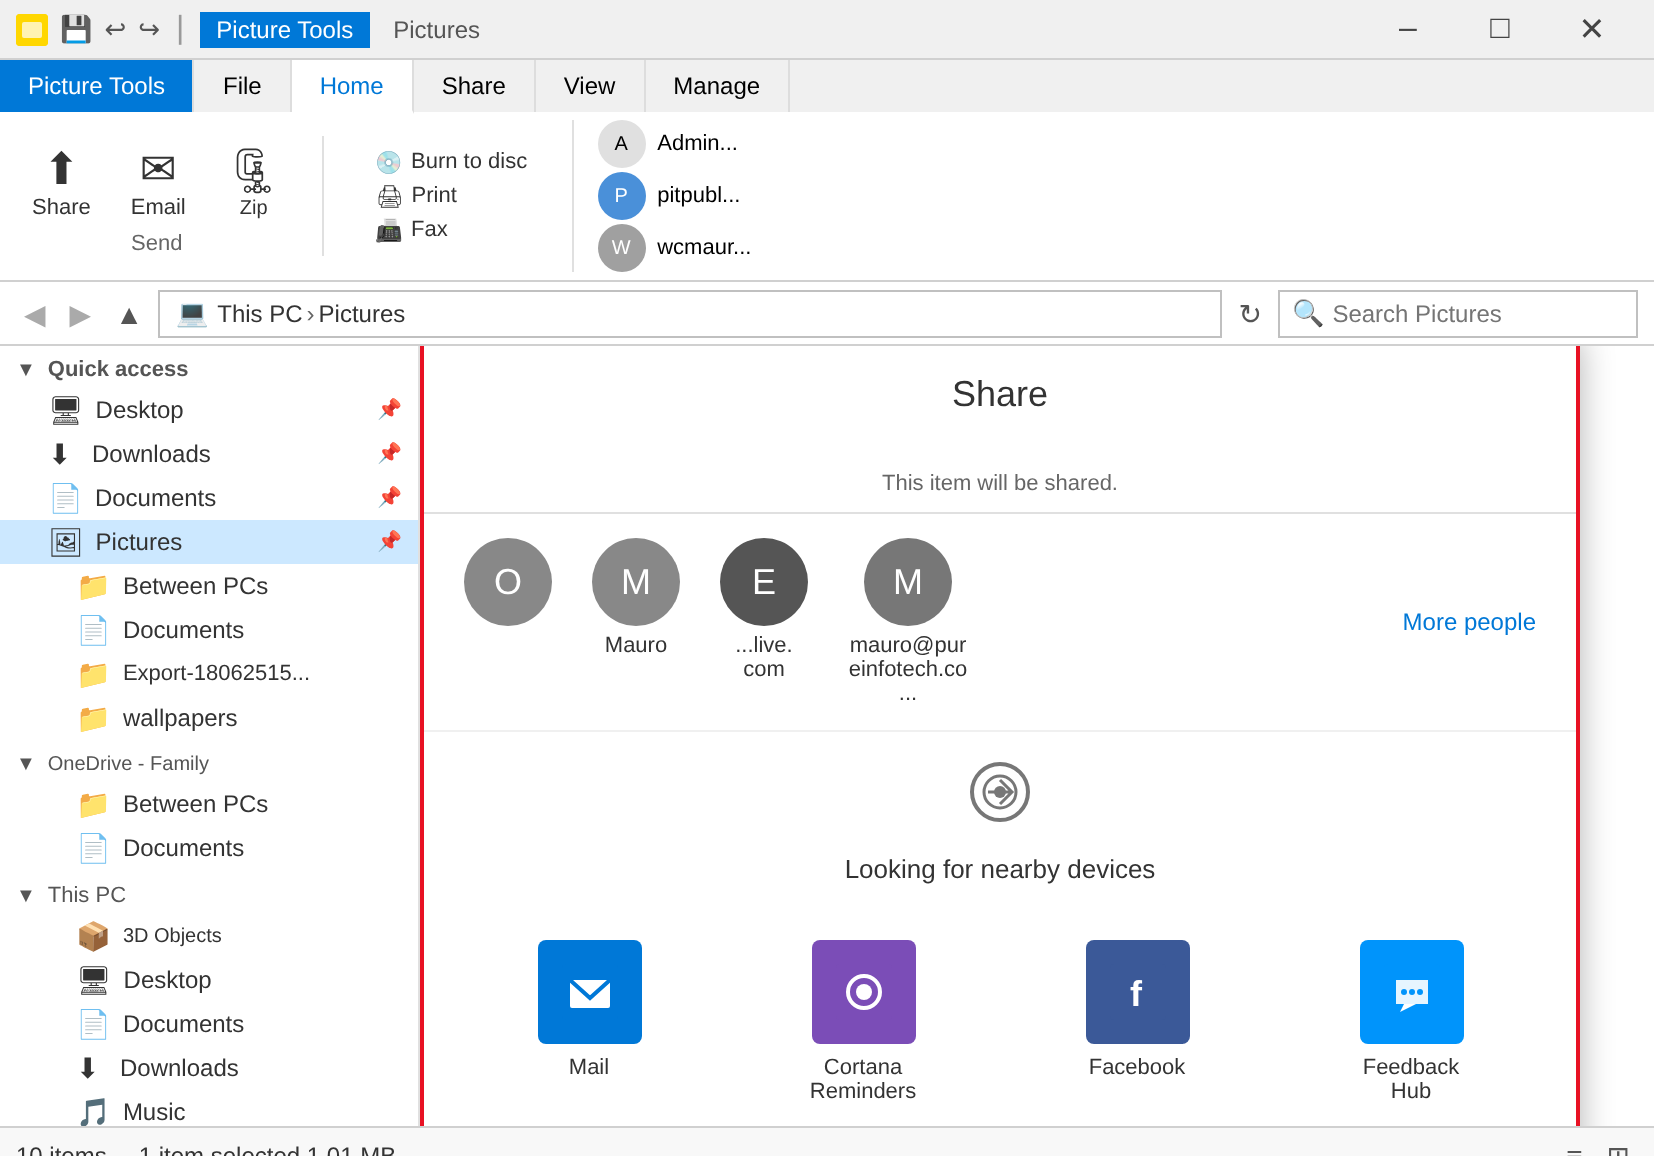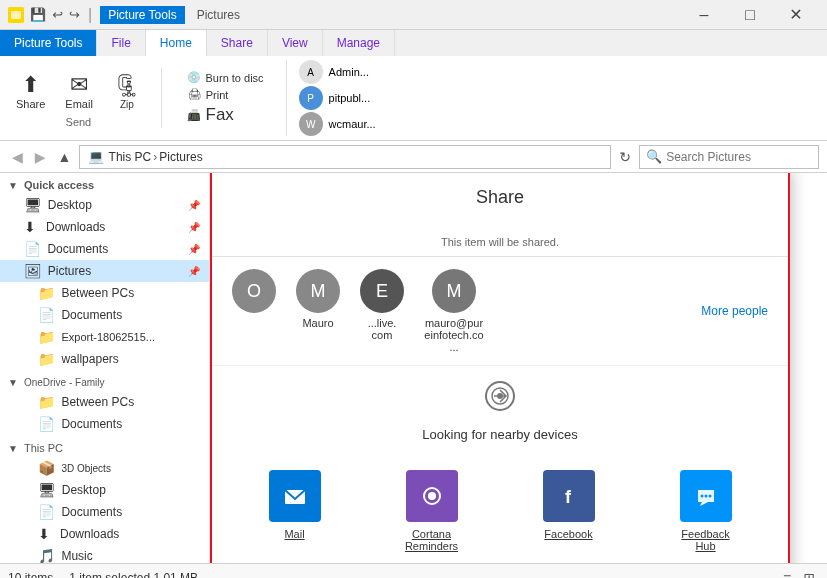--- a/index.html
+++ b/index.html
@@ -21,21 +21,21 @@
     .title-bar-quick span { cursor: pointer; font-size: 14px; }
     .title-bar-controls { display: flex; gap: 0; }
     .title-btn { width: 46px; height: 30px; display: flex; align-items: center; justify-content: center; font-size: 16px; cursor: pointer; color: #444; background: transparent; border: none; }
     .ribbon-tabs { display: flex; height: 26px; }
     .ribbon-tab {
       padding: 0 14px;
       font-size: 12px;
       display: flex;
       align-items: center;
       cursor: pointer;
-      color: #6d28d9;
+      color: #000000;
       border-right: 1px solid #ddd;
     }
     .ribbon-tab.active { background: white; color: #0078d7; border-bottom: 2px solid white; margin-bottom: -1px; }
     .ribbon-tab.picture-tools { background: #0078d7; color: white; }
     .ribbon-content { background: white; padding: 4px 8px; display: flex; gap: 16px; align-items: center; min-height: 72px; border-bottom: 1px solid #d0d0d0; }
     .ribbon-group { display: flex; flex-direction: column; align-items: center; border-right: 1px solid #e0e0e0; padding-right: 12px; margin-right: 4px; }
     .ribbon-group-btns { display: flex; gap: 4px; align-items: center; }
     .ribbon-btn { display: flex; flex-direction: column; align-items: center; padding: 4px 8px; cursor: pointer; font-size: 11px; color: #333; min-width: 40px; border-radius: 2px; }
     .ribbon-group-label { font-size: 11px; color: #666; margin-top: 2px; }
     .ribbon-small-btn { display: flex; align-items: center; gap: 4px; padding: 2px 6px; cursor: pointer; font-size: 11px; color: #333; }
@@ -127,21 +127,21 @@
     .person-item { display: flex; flex-direction: column; align-items: center; gap: 4px; cursor: pointer; }
     .person-avatar { width: 44px; height: 44px; border-radius: 50%; display: flex; align-items: center; justify-content: center; font-size: 18px; color: white; font-weight: 500; }
     .person-name { font-size: 11px; color: #333; text-align: center; max-width: 60px; word-break: break-word; }
     .more-people { margin-left: auto; color: #0078d7; font-size: 12px; cursor: pointer; align-self: center; }
     .share-nearby { padding: 12px 20px; display: flex; flex-direction: column; align-items: center; gap: 6px; border-top: 1px solid #f0f0f0; }
     .nearby-icon { font-size: 28px; color: #555; }
     .nearby-text { font-size: 13px; color: #333; }
     .share-apps { padding: 12px 20px; display: grid; grid-template-columns: repeat(4, 1fr); gap: 12px; }
     .app-item { display: flex; flex-direction: column; align-items: center; gap: 6px; cursor: pointer; padding: 4px; border-radius: 4px; }
     .app-icon { width: 52px; height: 52px; border-radius: 4px; display: flex; align-items: center; justify-content: center; font-size: 26px; color: white; }
-    .app-label { font-size: 11px; text-align: center; color: #333; text-decoration: underline; }
+    .app-label { font-size: 11px; text-align: center; color: #333; }
 
     
     .folder-svg { width: 64px; height: 52px; }
 
     
     ::-webkit-scrollbar { width: 8px; }
     ::-webkit-scrollbar-track { background: #f0f0f0; }
     ::-webkit-scrollbar-thumb { background: #c0c0c0; border-radius: 4px; }
   </style>
 </head>
@@ -204,21 +204,21 @@
     <div class="ribbon-small-btn">
       <span>💿</span>
       <span style="font-size:11px;text-align:right;">Burn to disc</span>
     </div>
     <div class="ribbon-small-btn">
       <span>🖨</span>
       <span style="font-size:11px;">Print</span>
     </div>
     <div class="ribbon-small-btn">
       <span>📠</span>
-      <span style="font-size:17px;">Fax</span>
+      <span style="font-size:11px;">Fax</span>
     </div>
   </div>
 
   <div style="display:flex;flex-direction:column;gap:2px;padding-left:12px;border-left:1px solid #e0e0e0;">
     <div style="display:flex;align-items:center;gap:6px;font-size:11px;">
       <span style="width:24px;height:24px;background:#e0e0e0;border-radius:50%;display:flex;align-items:center;justify-content:center;font-size:10px;">A</span>
       <span>Admin...</span>
     </div>
     <div style="display:flex;align-items:center;gap:6px;font-size:11px;">
       <span style="width:24px;height:24px;background:#4a90d9;border-radius:50%;display:flex;align-items:center;justify-content:center;font-size:10px;color:white;">P</span>

